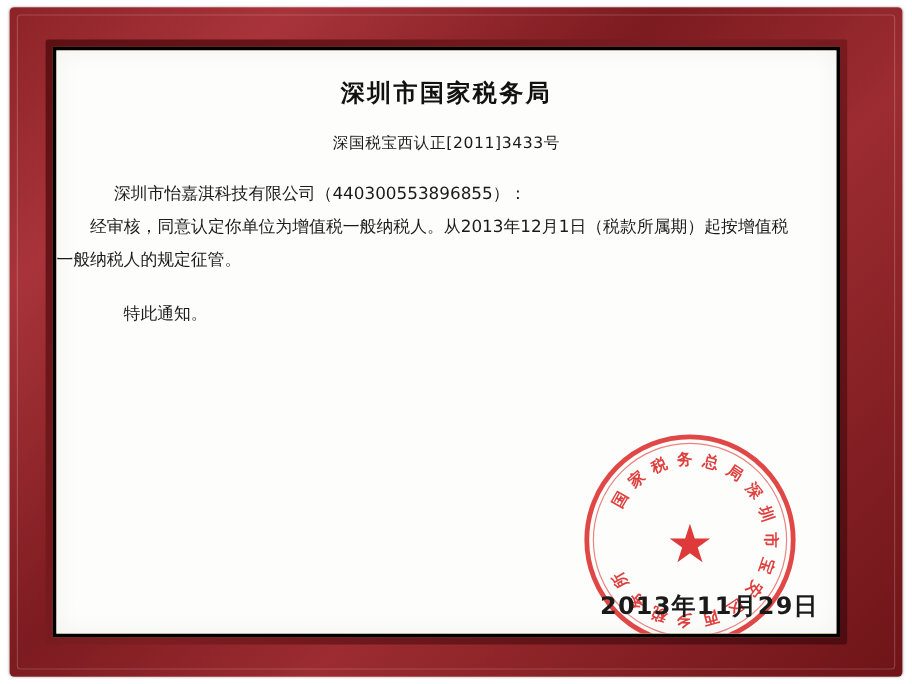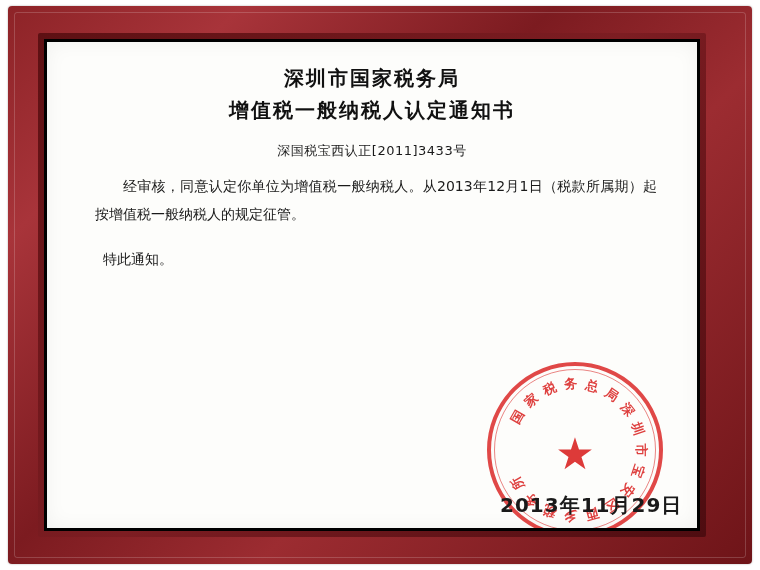--- a/index.html
+++ b/index.html
@@ -97,22 +97,21 @@
     letter-spacing: 0.5px;
   }
   .addressee {
     margin-top: 22px;
     padding-left: 48px;
     padding-right: 48px;
     font-size: 14px;
     line-height: 24px;
   }
   .body-para {
-    margin-top: 12px;
-    padding-left: 48px;
+    margin-top: 1px;
     padding-right: 40px;
     font-size: 14px;
     line-height: 28px;
     text-align: justify;
     text-indent: 28px;
   }
   .closing {
     margin-top: 18px;
     padding-left: 28px;
     font-size: 14px;
@@ -203,25 +202,25 @@
   <div class="frame-bevel-hi"></div>
 </div>
 <div class="frame-inner-dark"></div>
 <div class="frame-gold"></div>
 
 <div class="paper">
   <div class="doc">
 
     <div class="title-block">
       <div class="title-line">深圳市国家税务局</div>
-      <div class="title-line">增值税一般纳税人认定通知书</div>
     </div>
 
     <div class="doc-number">深国税宝西认正[2011]3433号</div>
 
+    <div class="addressee">深圳市怡嘉淇科技有限公司（440300553896855）：</div>
 
     <div class="body-para">经审核，同意认定你单位为增值税一般纳税人。从2013年12月1日（税款所属期）起按增值税一般纳税人的规定征管。</div>
 
     <div class="closing">特此通知。</div>
 
     <div class="seal">
       <div class="seal-ring"></div>
       <div class="seal-ring-inner"></div>
       <div class="seal-star">★</div>
       <div id="seal-ring-text">

